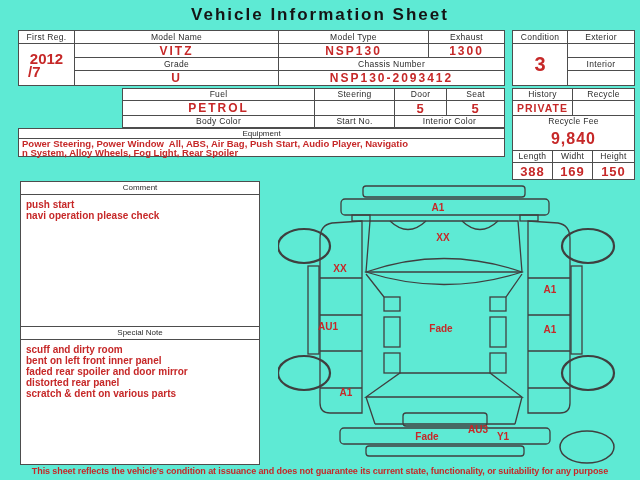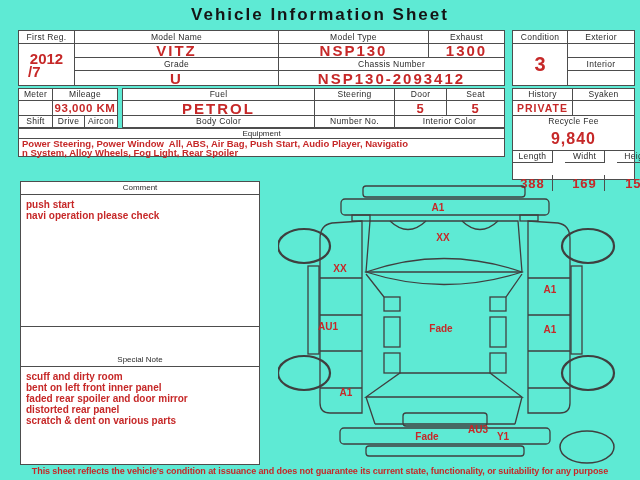--- a/index.html
+++ b/index.html
@@ -6,38 +6,38 @@
   #page{position:relative;width:640px;height:480px;background:#5eead4;overflow:hidden;
         font-family:"Liberation Sans","DejaVu Sans",sans-serif;}
   .abs{position:absolute;box-sizing:border-box;}
   .tbl{border:1px solid #4d4d4d;background:#fff;}
   .grid{display:grid;}
   .cell{box-sizing:border-box;display:flex;align-items:center;justify-content:center;overflow:visible;}
   .br{border-right:1px solid #4d4d4d;}
   .bb{border-bottom:1px solid #4d4d4d;}
   .hdr{font-size:8.5px;line-height:9px;color:#2b2b2b;letter-spacing:0.3px;white-space:nowrap;}
   .val{color:#c62828;font-weight:bold;white-space:nowrap;}
-  .f15{font-size:15px;letter-spacing:2px;}
+  .f15{font-size:12px;letter-spacing:2px;}
   .f13{font-size:13px;letter-spacing:1px;}
   .f11{font-size:11.5px;letter-spacing:0.5px;}
   .f10{font-size:10.5px;letter-spacing:1px;}
   .f20{font-size:20px;}
   .f16{font-size:16px;letter-spacing:1px;}
   #title{top:5px;left:0;width:100%;text-align:center;font-size:17px;font-weight:bold;
          letter-spacing:2px;color:#151515;}
   .firstreg{flex-direction:column;justify-content:center;align-items:stretch;}
   .firstreg .l1{text-align:center;font-size:15px;line-height:13px;}
   .firstreg .l2{text-align:left;padding-left:9px;font-size:15px;line-height:13px;}
   .eq-hdr{height:9px;font-size:8px;line-height:9px;text-align:center;color:#2b2b2b;
           border-bottom:1px solid #4d4d4d;}
   .eq-line{font-size:9.5px;line-height:9px;font-weight:bold;color:#c62828;
            padding-left:3px;white-space:pre;}
   .boxhdr{height:12px;font-size:8px;line-height:12px;text-align:center;color:#2b2b2b;
           border-bottom:1px solid #4d4d4d;}
-  .notehdr{border-top:0;margin-top:27px;}
+  .notehdr{border-top:0;}
   .freetext{padding:4px 5px 0 5px;}
   .freetext div{font-size:10px;line-height:11px;font-weight:bold;color:#c62828;}
   #footer{top:466px;left:0;width:100%;text-align:center;font-size:9px;font-weight:bold;
           color:#c62828;letter-spacing:-0.1px;white-space:nowrap;}
   svg text{font-family:"Liberation Sans","DejaVu Sans",sans-serif;font-size:10px;
            font-weight:bold;fill:#c62828;text-anchor:middle;}
 </style>
 </head>
 <body>
 
@@ -67,76 +67,60 @@
   <div class="abs tbl grid" style="left:512px;top:30px;width:123px;height:56px;
               grid-template-columns:55px 66px;grid-template-rows:13px 14px 13px 14px;">
     <div class="cell hdr br bb" style="grid-area:1/1">Condition</div>
     <div class="cell hdr bb" style="grid-area:1/2">Exterior</div>
     <div class="cell val f20 br" style="grid-area:2/1/5/2">3</div>
     <div class="cell val f13 bb" style="grid-area:2/2"></div>
     <div class="cell hdr bb" style="grid-area:3/2">Interior</div>
     <div class="cell val f13" style="grid-area:4/2"></div>
   </div>
 
-  <div class="abs tbl" style="left:18px;top:88px;width:100px;height:56px;">
-    <div class="grid" style="grid-template-columns:34px 64px;grid-template-rows:12px 15px;">
-      <div class="cell hdr br bb">Meter</div>
-      <div class="cell hdr bb">Mileage</div>
-      <div class="cell val f13 br bb"></div>
-      <div class="cell val f11 bb">93,000 KM</div>
-    </div>
-    <div class="grid" style="grid-template-columns:34px 32px 32px;grid-template-rows:12px 15px;">
-      <div class="cell hdr br bb">Shift</div>
-      <div class="cell hdr br bb">Drive</div>
-      <div class="cell hdr bb">Aircon</div>
-      <div class="cell val f13 br">AT</div>
-      <div class="cell val f13 br">2WD</div>
-      <div class="cell val f13">AC</div>
-    </div>
-  </div>
 
   <div class="abs tbl" style="left:122px;top:88px;width:383px;height:56px;">
     <div class="grid" style="grid-template-columns:192px 80px 52px 57px;grid-template-rows:12px 15px;">
       <div class="cell hdr br bb">Fuel</div>
       <div class="cell hdr br bb">Steering</div>
       <div class="cell hdr br bb">Door</div>
       <div class="cell hdr bb">Seat</div>
       <div class="cell val f15 br bb">PETROL</div>
       <div class="cell val f13 br bb"></div>
       <div class="cell val f13 br bb">5</div>
       <div class="cell val f13 bb">5</div>
     </div>
     <div class="grid" style="grid-template-columns:192px 80px 109px;grid-template-rows:12px 15px;">
       <div class="cell hdr br bb">Body Color</div>
-      <div class="cell hdr br bb">Number No.</div>
+      <div class="cell hdr br bb">Start No.</div>
       <div class="cell hdr bb">Interior Color</div>
       <div class="cell val f15 br">BLACK</div>
       <div class="cell val f13 br"></div>
       <div class="cell val f13"></div>
     </div>
   </div>
 
   <div class="abs tbl" style="left:18px;top:128px;width:487px;height:29px;">
     <div class="eq-hdr">Equipment</div>
     <div>
       <div class="eq-line">Power Steering, Power Window  All, ABS, Air Bag, Push Start, Audio Player, Navigatio</div>
       <div class="eq-line">n System, Alloy Wheels, Fog Light, Rear Spoiler</div>
     </div>
   </div>
 
   <div class="abs tbl" style="left:512px;top:88px;width:123px;height:92px;">
     <div class="grid" style="grid-template-columns:60px 61px;grid-template-rows:12px 15px;">
       <div class="cell hdr br bb">History</div>
-      <div class="cell hdr bb">Syaken</div>
+      <div class="cell hdr bb">Recycle</div>
       <div class="cell val f10 br bb">PRIVATE</div>
       <div class="cell val f10 bb"></div>
     </div>
     <div class="cell hdr" style="height:11px">Recycle Fee</div>
     <div class="cell val f16 bb" style="height:24px">9,840</div>
-    <div class="grid" style="grid-template-columns:40px 40px 41px;grid-template-rows:12px 16px;gap:12px;">
+    <div class="grid" style="grid-template-columns:40px 40px 41px;grid-template-rows:12px 16px;">
       <div class="cell hdr br bb">Length</div>
       <div class="cell hdr br bb">Widht</div>
       <div class="cell hdr bb">Height</div>
       <div class="cell val f13 br">388</div>
       <div class="cell val f13 br">169</div>
       <div class="cell val f13">150</div>
     </div>
   </div>
 
   <div class="abs tbl" style="left:20px;top:181px;width:240px;height:284px;">

